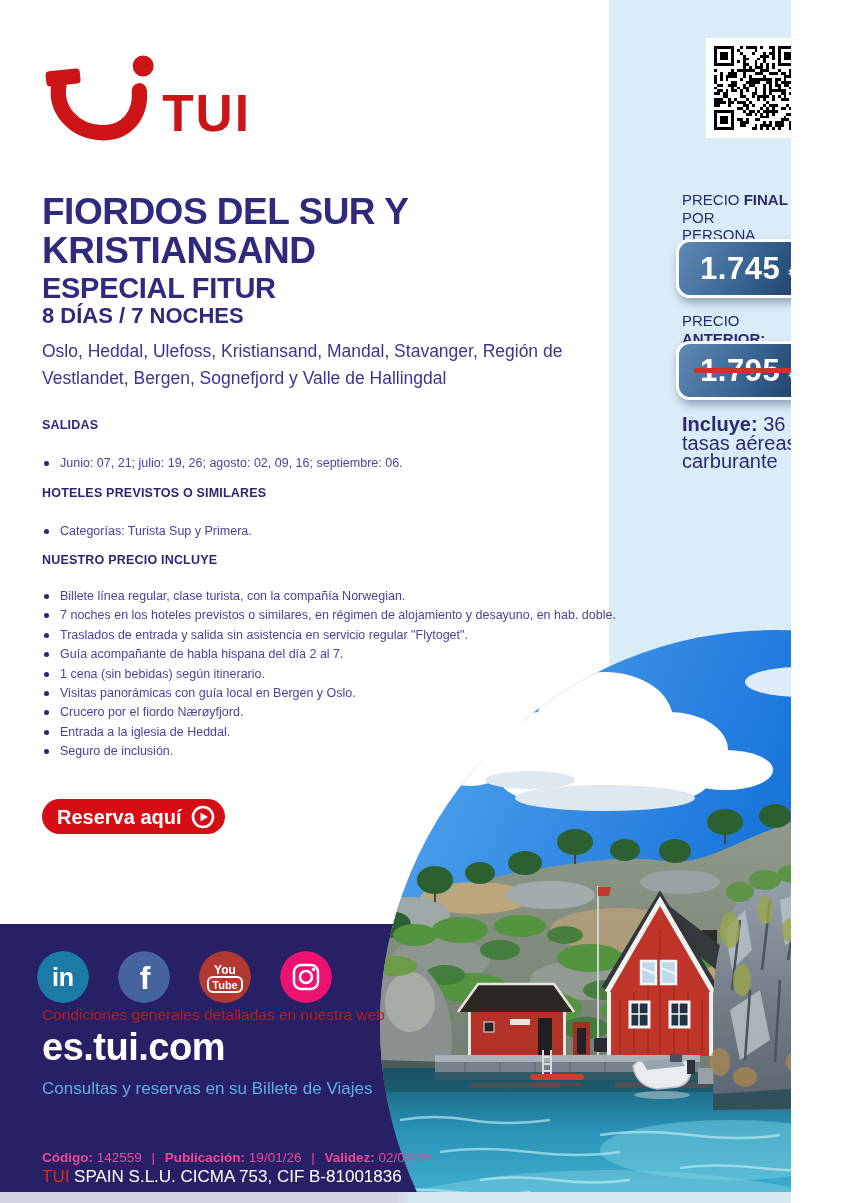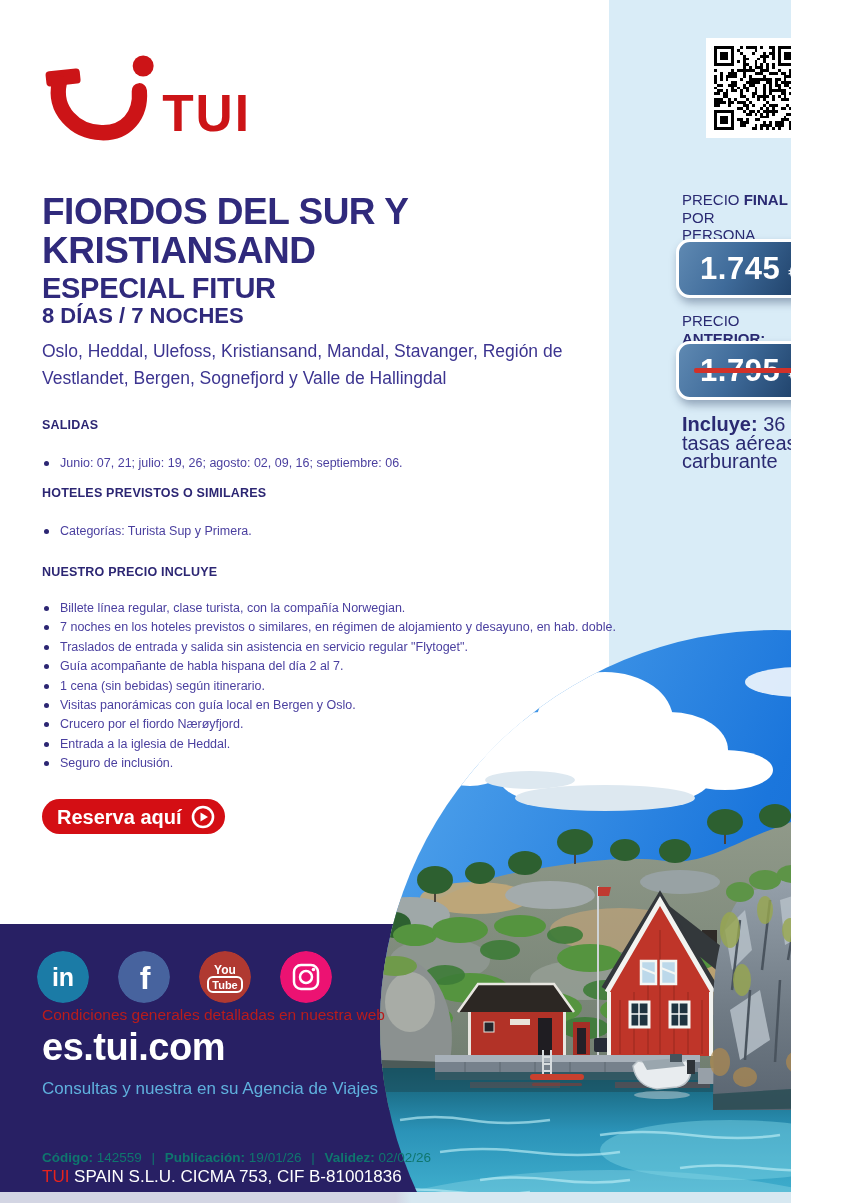--- a/index.html
+++ b/index.html
@@ -22,21 +22,21 @@
          font-size:37px;line-height:39px;letter-spacing:-0.5px;}
   .subtitle2{position:absolute;left:42px;top:272px;z-index:5;color:#302a7c;font-weight:bold;
          font-size:29px;letter-spacing:-0.3px;}
   .duration{position:absolute;left:42px;top:303px;z-index:5;color:#302a7c;font-weight:bold;
          font-size:22px;}
   .route{position:absolute;left:42px;top:338px;width:590px;z-index:5;color:#3c3490;
          font-size:17.5px;line-height:27px;}
 
   
   .section{position:absolute;left:42px;z-index:5;width:610px;}
-  .sec-salidas{top:418px;} .sec-hoteles{top:486px;} .sec-incluye{top:553px;margin-top:12px;}
+  .sec-salidas{top:418px;} .sec-hoteles{top:486px;} .sec-incluye{top:553px;}
   .section h3{margin:0;font-size:12.5px;font-weight:bold;color:#2c2673;letter-spacing:.2px;}
   .section ul{list-style:none;margin:22px 0 0 0;padding:0;}
   .sec-incluye ul{margin-top:20px;}
   .section li{position:relative;padding-left:18px;font-size:12.5px;line-height:19.4px;color:#4a3f9f;}
   .section li::before{content:"";position:absolute;left:2px;top:7px;width:5px;height:5px;
         border-radius:50%;background:#2c2673;}
 
   
   .cta{position:absolute;left:42px;top:799px;height:35px;z-index:5;display:inline-flex;
        align-items:center;gap:9px;padding:1px 10px 0 15px;background:#d40e14;border:none;
@@ -66,21 +66,21 @@
 
   
   .social-row{position:absolute;left:37px;top:951px;display:flex;gap:29px;z-index:5;}
   .social{width:52px;height:52px;border-radius:50%;display:block;cursor:pointer;}
   .conditions{position:absolute;left:42px;top:1006px;z-index:5;color:#b91c1c;font-size:15.5px;}
   .website{position:absolute;left:42px;top:1026px;z-index:5;color:#ffffff;font-size:38px;font-weight:bold;
            letter-spacing:-0.5px;cursor:pointer;}
   .agency{position:absolute;left:42px;top:1079px;z-index:5;color:#5fb0dd;font-size:17px;}
   .company{position:absolute;left:42px;top:1167px;z-index:5;color:#ffffff;font-size:17px;font-weight:normal;}
   .company .brand{color:#e5231d;}
-  .meta{position:absolute;left:42px;top:1150px;z-index:5;color:#0f766e;font-size:13.5px;}
+  .meta{position:absolute;left:42px;top:1150px;z-index:5;color:#ec4899;font-size:13.5px;}
   .meta b{font-weight:bold;}
   .meta .sep{margin:0 6px;}
 
   .sparkle{position:absolute;left:813px;top:606px;width:34px;height:34px;z-index:6;}
 </style>
 </head>
 <body>
 
 <div class="page">
 
@@ -745,21 +745,21 @@
     </svg>
     <svg class="social" viewBox="0 0 52 52">
       <circle cx="26" cy="26" r="26" fill="#ec1272"></circle>
       <rect x="14" y="14" width="24" height="24" rx="7" fill="none" stroke="#ffffff" stroke-width="2.5"></rect>
       <circle cx="26" cy="26" r="6" fill="none" stroke="#ffffff" stroke-width="2.5"></circle>
       <circle cx="33.5" cy="18.5" r="1.8" fill="#ffffff"></circle>
     </svg>
   </div>
   <div class="conditions">Condiciones generales detalladas en nuestra web</div>
   <div class="website">es.tui.com</div>
-  <div class="agency">Consultas y nuestra en su Agencia de Viajes</div>
+  <div class="agency">Consultas y reservas en su Billete de Viajes</div>
   <div class="company">
     <span class="brand">TUI</span><span> SPAIN S.L.U. CICMA 753, CIF B-81001836</span>
   </div>
   <div class="meta">
     <b>Código:</b><span> 142559</span>
     <span class="sep">|</span>
     <b>Publicación:</b><span> 19/01/26</span>
     <span class="sep">|</span>
     <b>Validez:</b><span> 02/02/26</span>
   </div>

